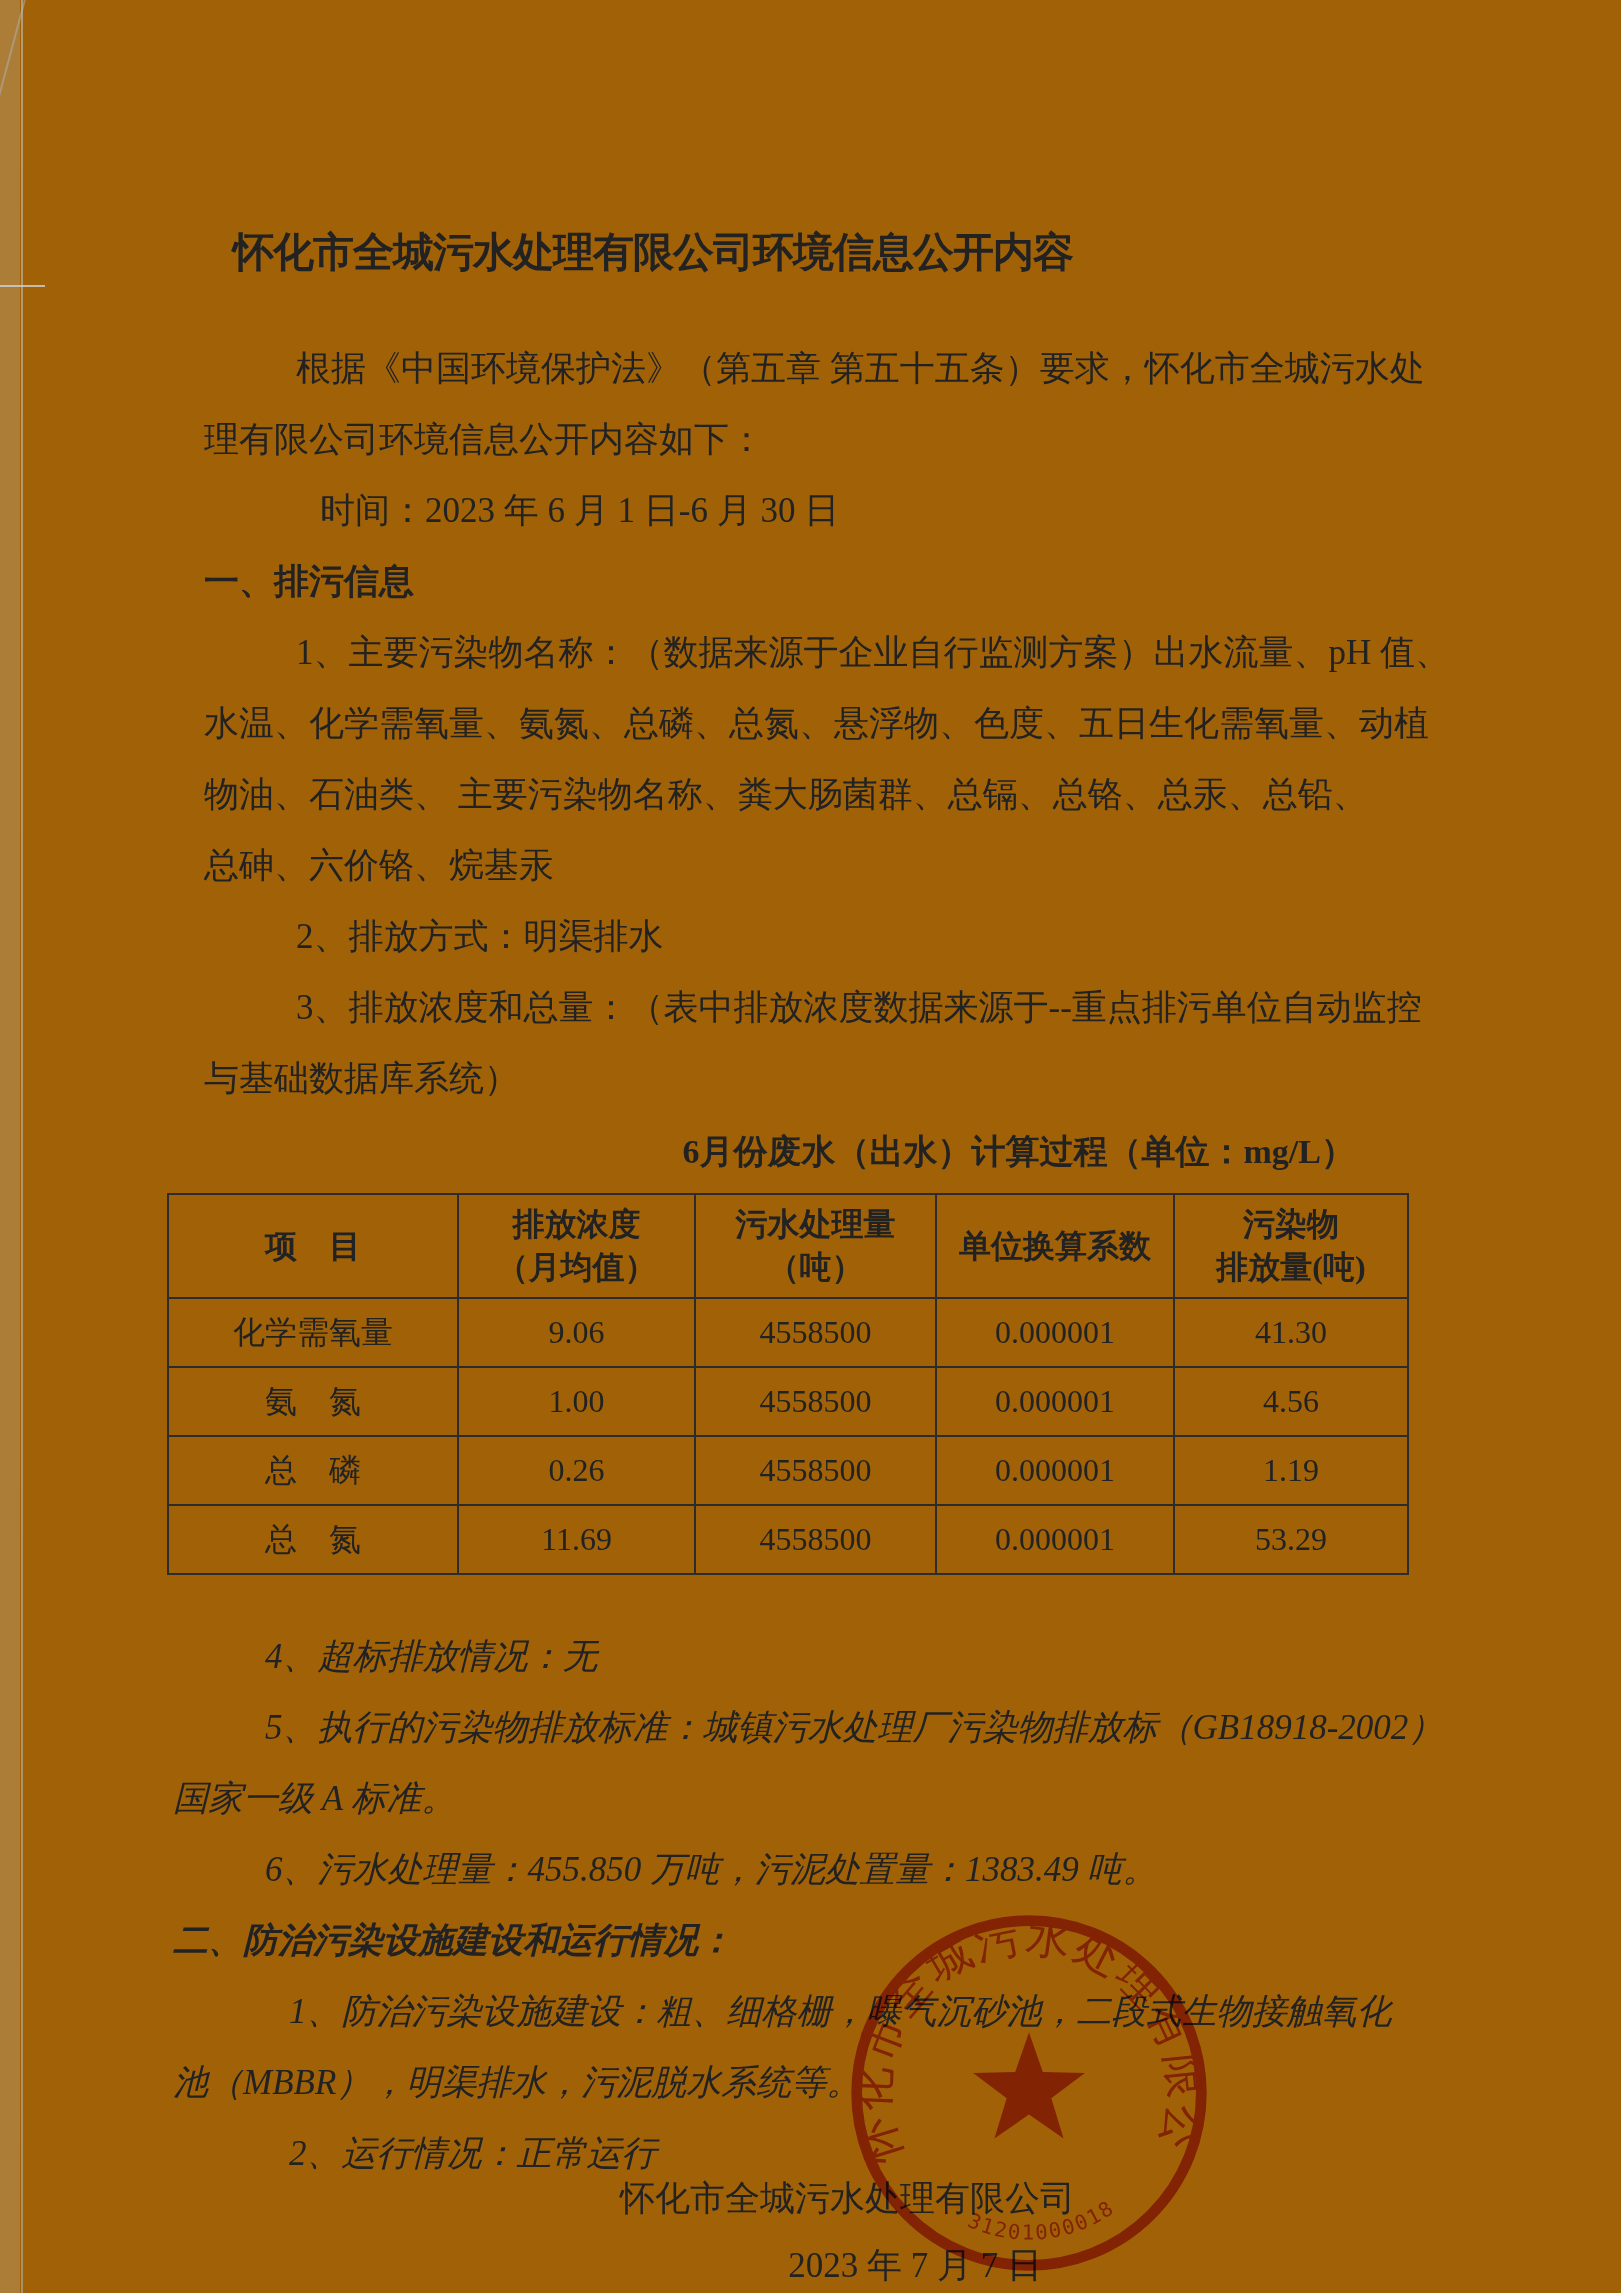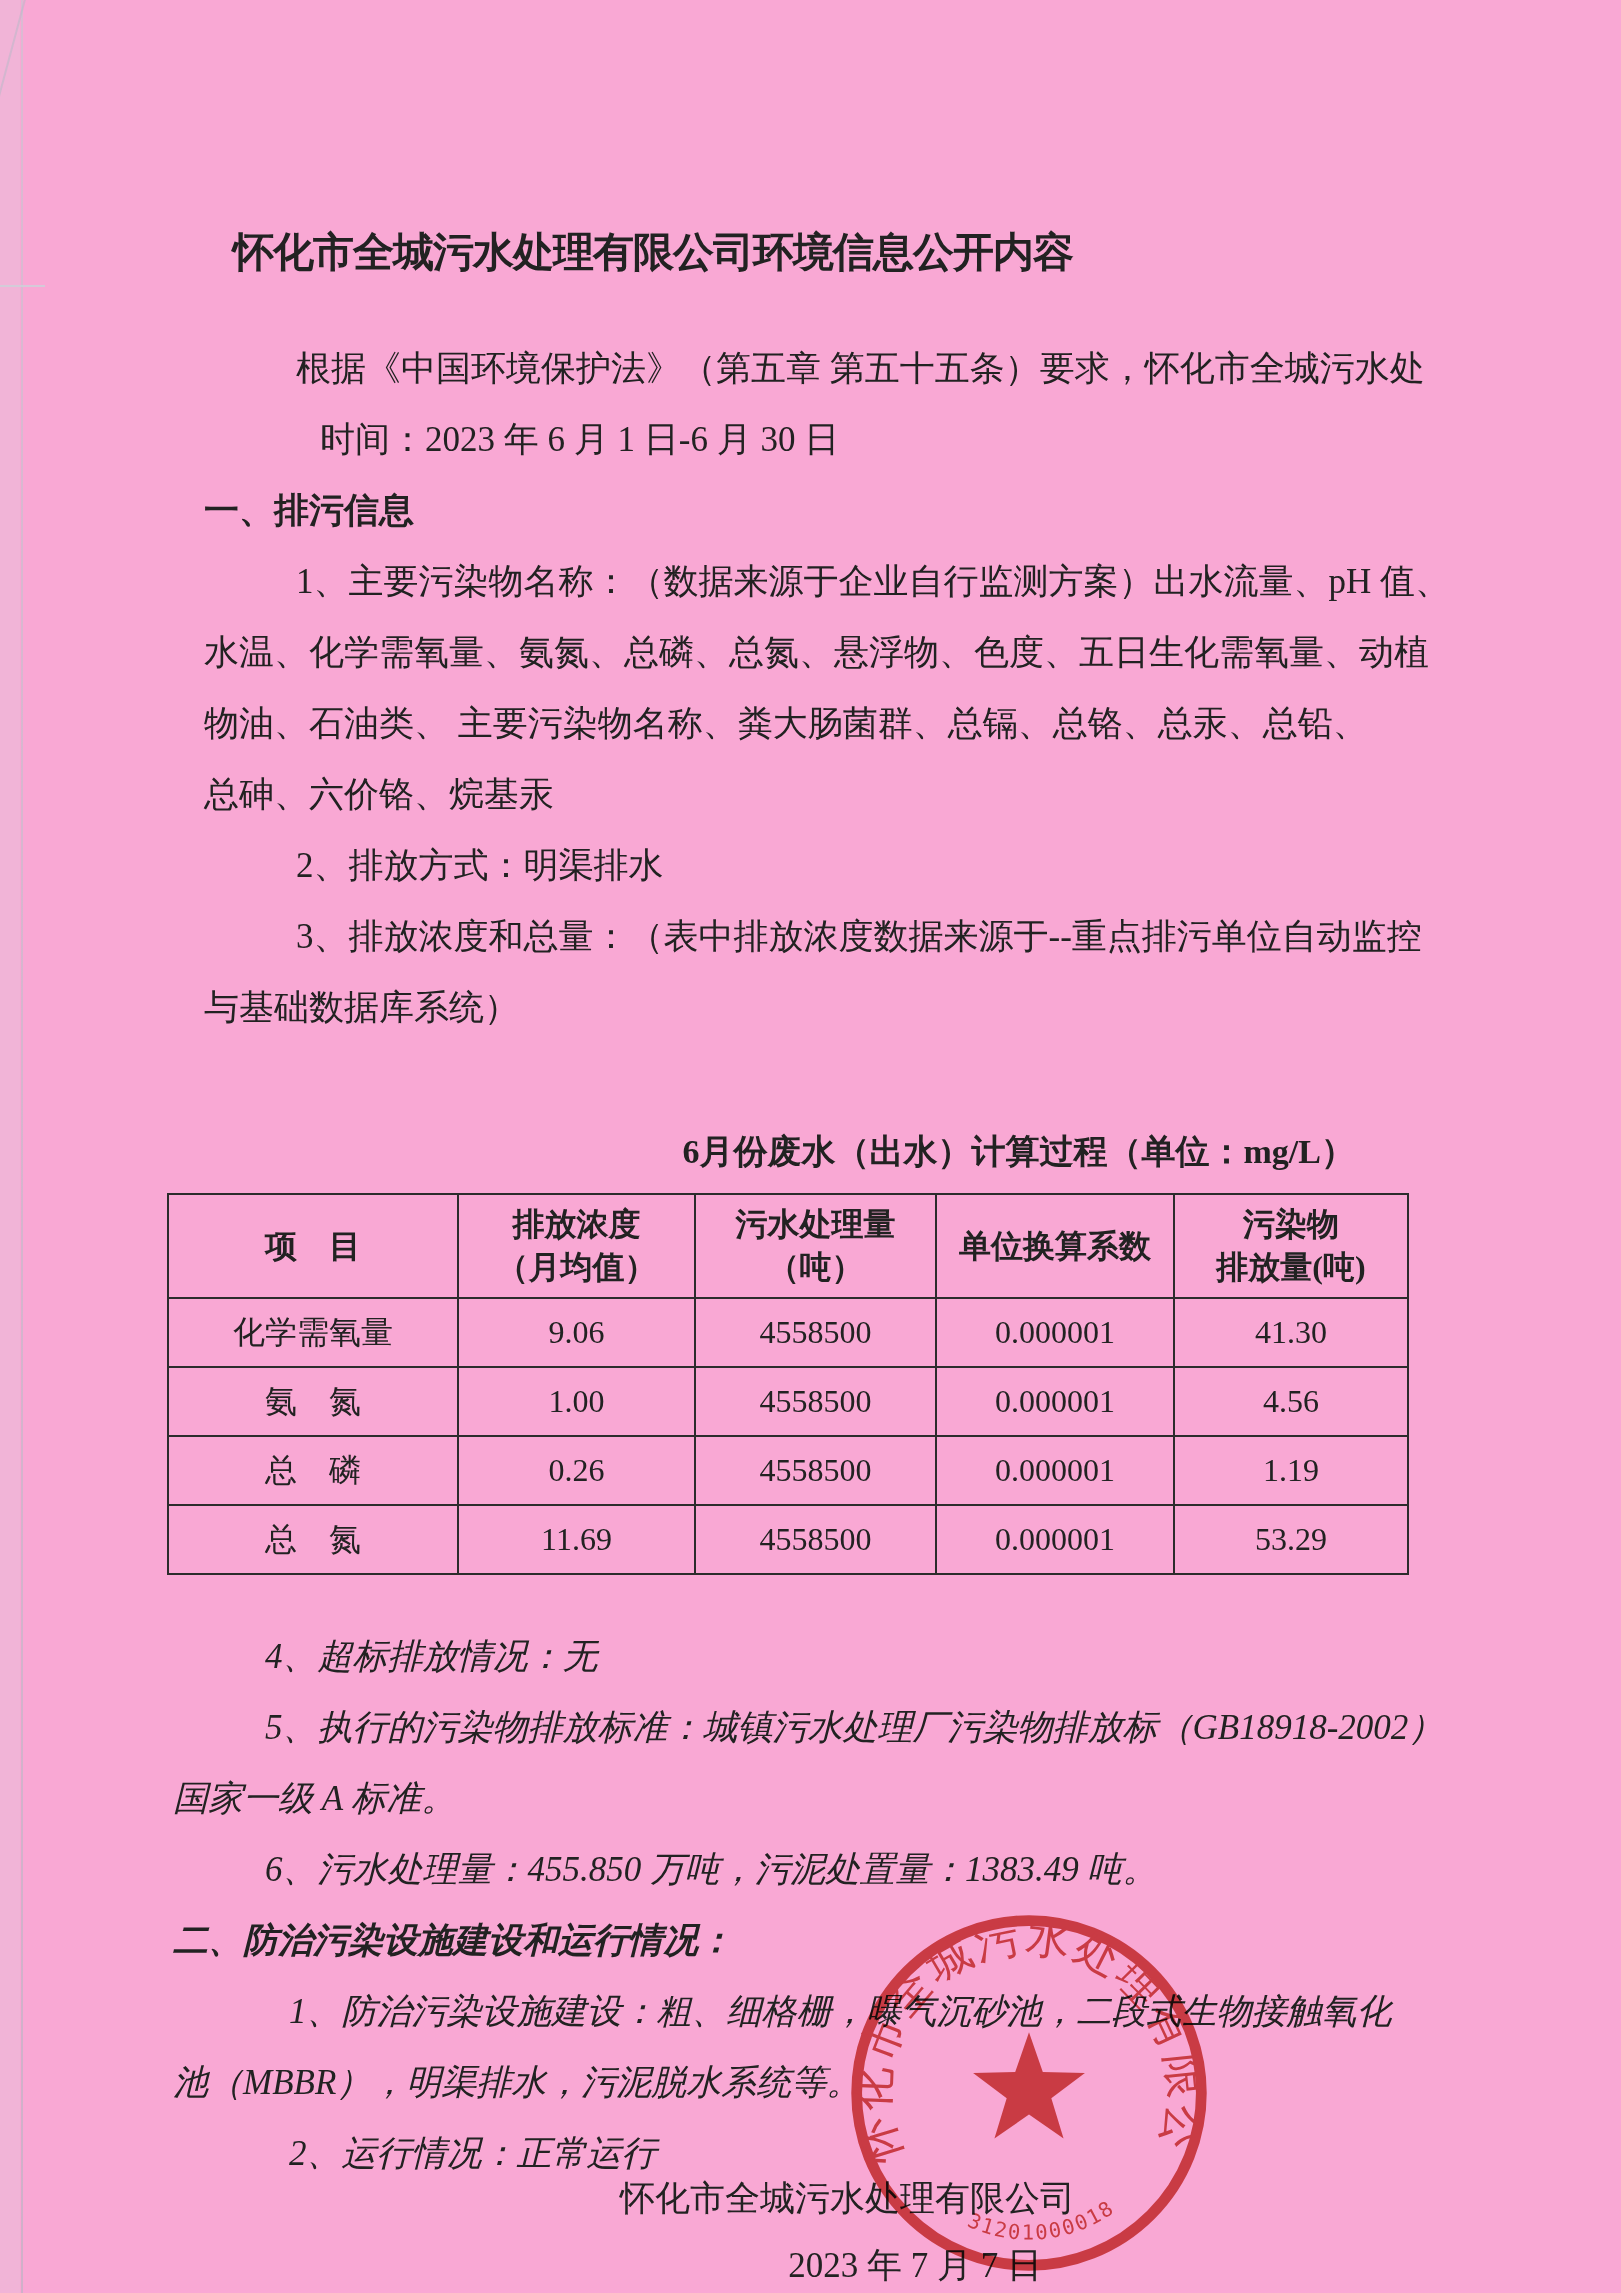--- a/index.html
+++ b/index.html
@@ -1,19 +1,19 @@
 <!DOCTYPE html>
 <html><head>
 <meta charset="utf-8">
 <style>
   html,body { margin:0; padding:0; background:#ffffff; }
   .page {
     position:relative;
     width:1621px; height:2294px;
-    background:#f9a8d4;
+    background:#a16207;
     overflow:hidden;
     font-family:"Liberation Serif","DejaVu Serif",serif;
     color:#222222;
   }
   
   .edge-strip { position:absolute; left:0; top:0; width:19.6px; height:100%;
     background:rgba(214,222,229,0.22); }
   .scan-line-v { position:absolute; left:20.6px; top:0; width:2px; height:100%;
     background:linear-gradient(#c3cad1,#aeb7c0); opacity:.55; }
   .scan-tick { position:absolute; left:0; top:285px; width:45px; height:2px;
@@ -68,20 +68,21 @@
 
   <div class="edge-strip"></div>
   <div class="scan-line-v"></div>
   <div class="scan-tick"></div>
   <div class="scan-diag"></div>
 
   <h1 class="title">怀化市全城污水处理有限公司环境信息公开内容</h1>
 
   <div class="text-col intro">
     <div class="ln i2">根据《中国环境保护法》（第五章 第五十五条）要求，怀化市全城污水处</div>
+    <div class="ln">理有限公司环境信息公开内容如下：</div>
     <div class="ln i3">时间：2023 年 6 月 1 日-6 月 30 日</div>
     <div class="ln bold">一、排污信息</div>
     <div class="ln i2">1、主要污染物名称：（数据来源于企业自行监测方案）出水流量、pH 值、</div>
     <div class="ln">水温、化学需氧量、氨氮、总磷、总氮、悬浮物、色度、五日生化需氧量、动植</div>
     <div class="ln">物油、石油类、 主要污染物名称、粪大肠菌群、总镉、总铬、总汞、总铅、</div>
     <div class="ln">总砷、六价铬、烷基汞</div>
     <div class="ln i2">2、排放方式：明渠排水</div>
     <div class="ln i2">3、排放浓度和总量：（表中排放浓度数据来源于--重点排污单位自动监控</div>
     <div class="ln">与基础数据库系统）</div>
   </div>

